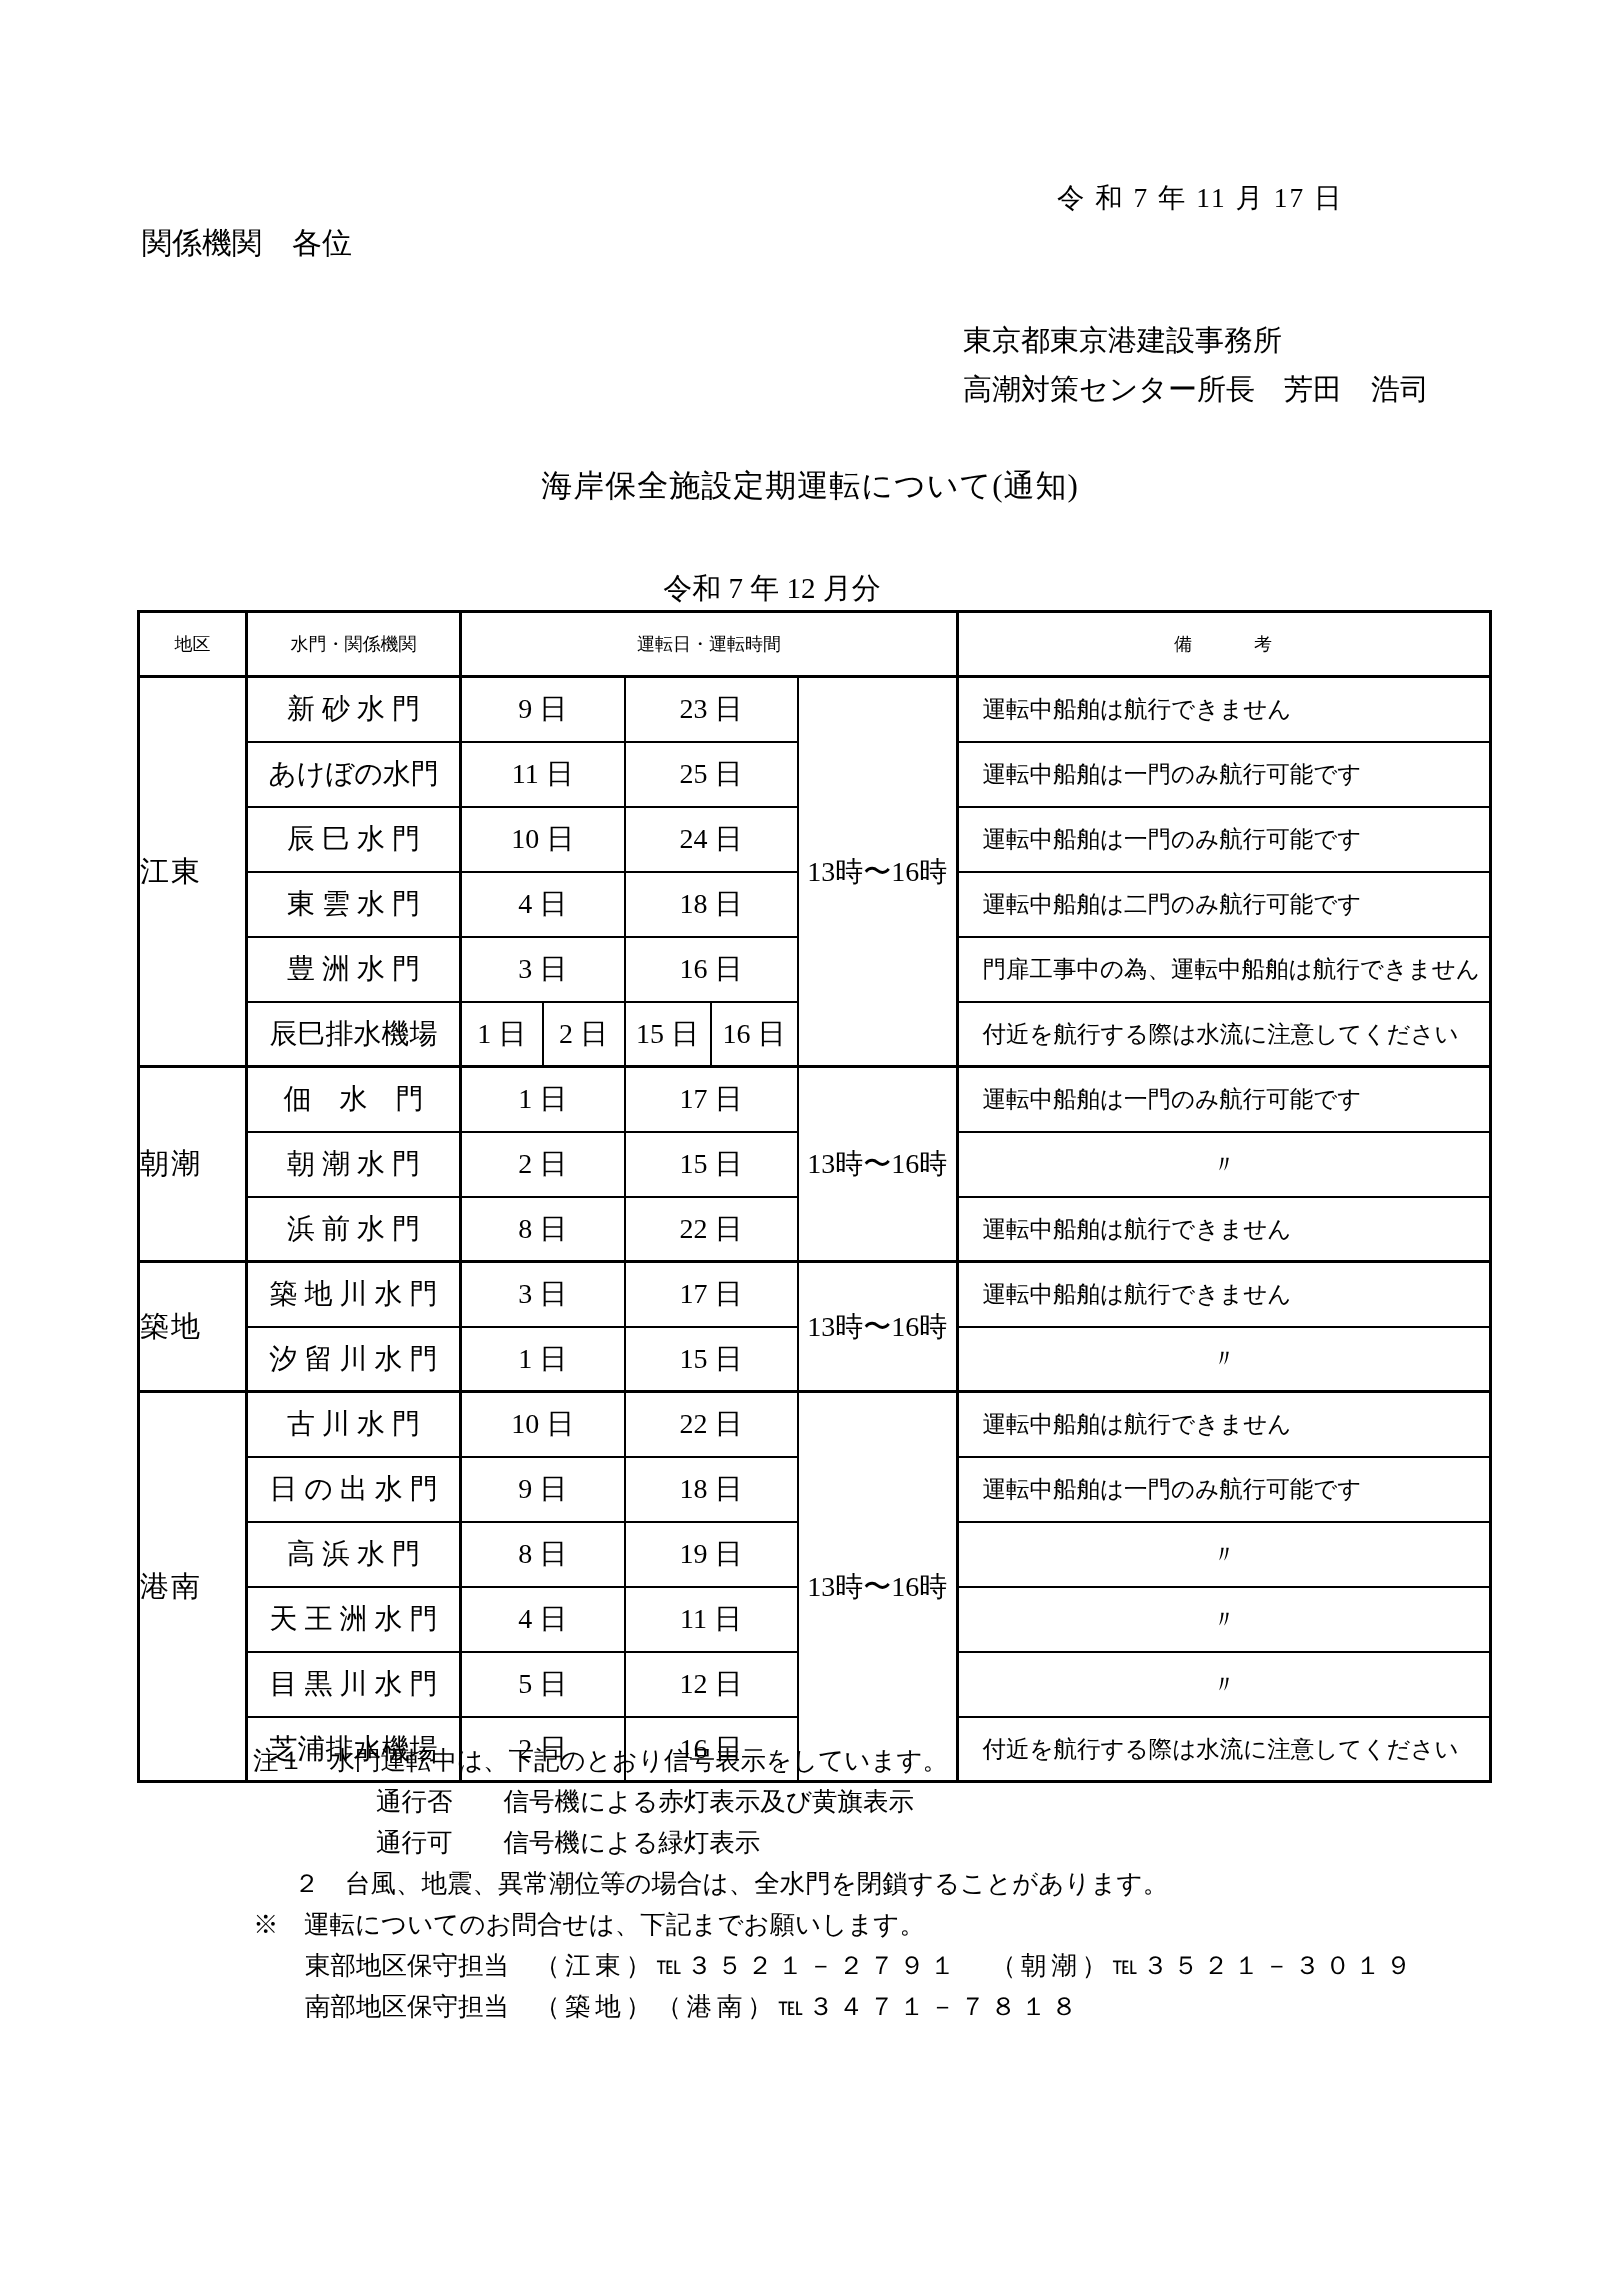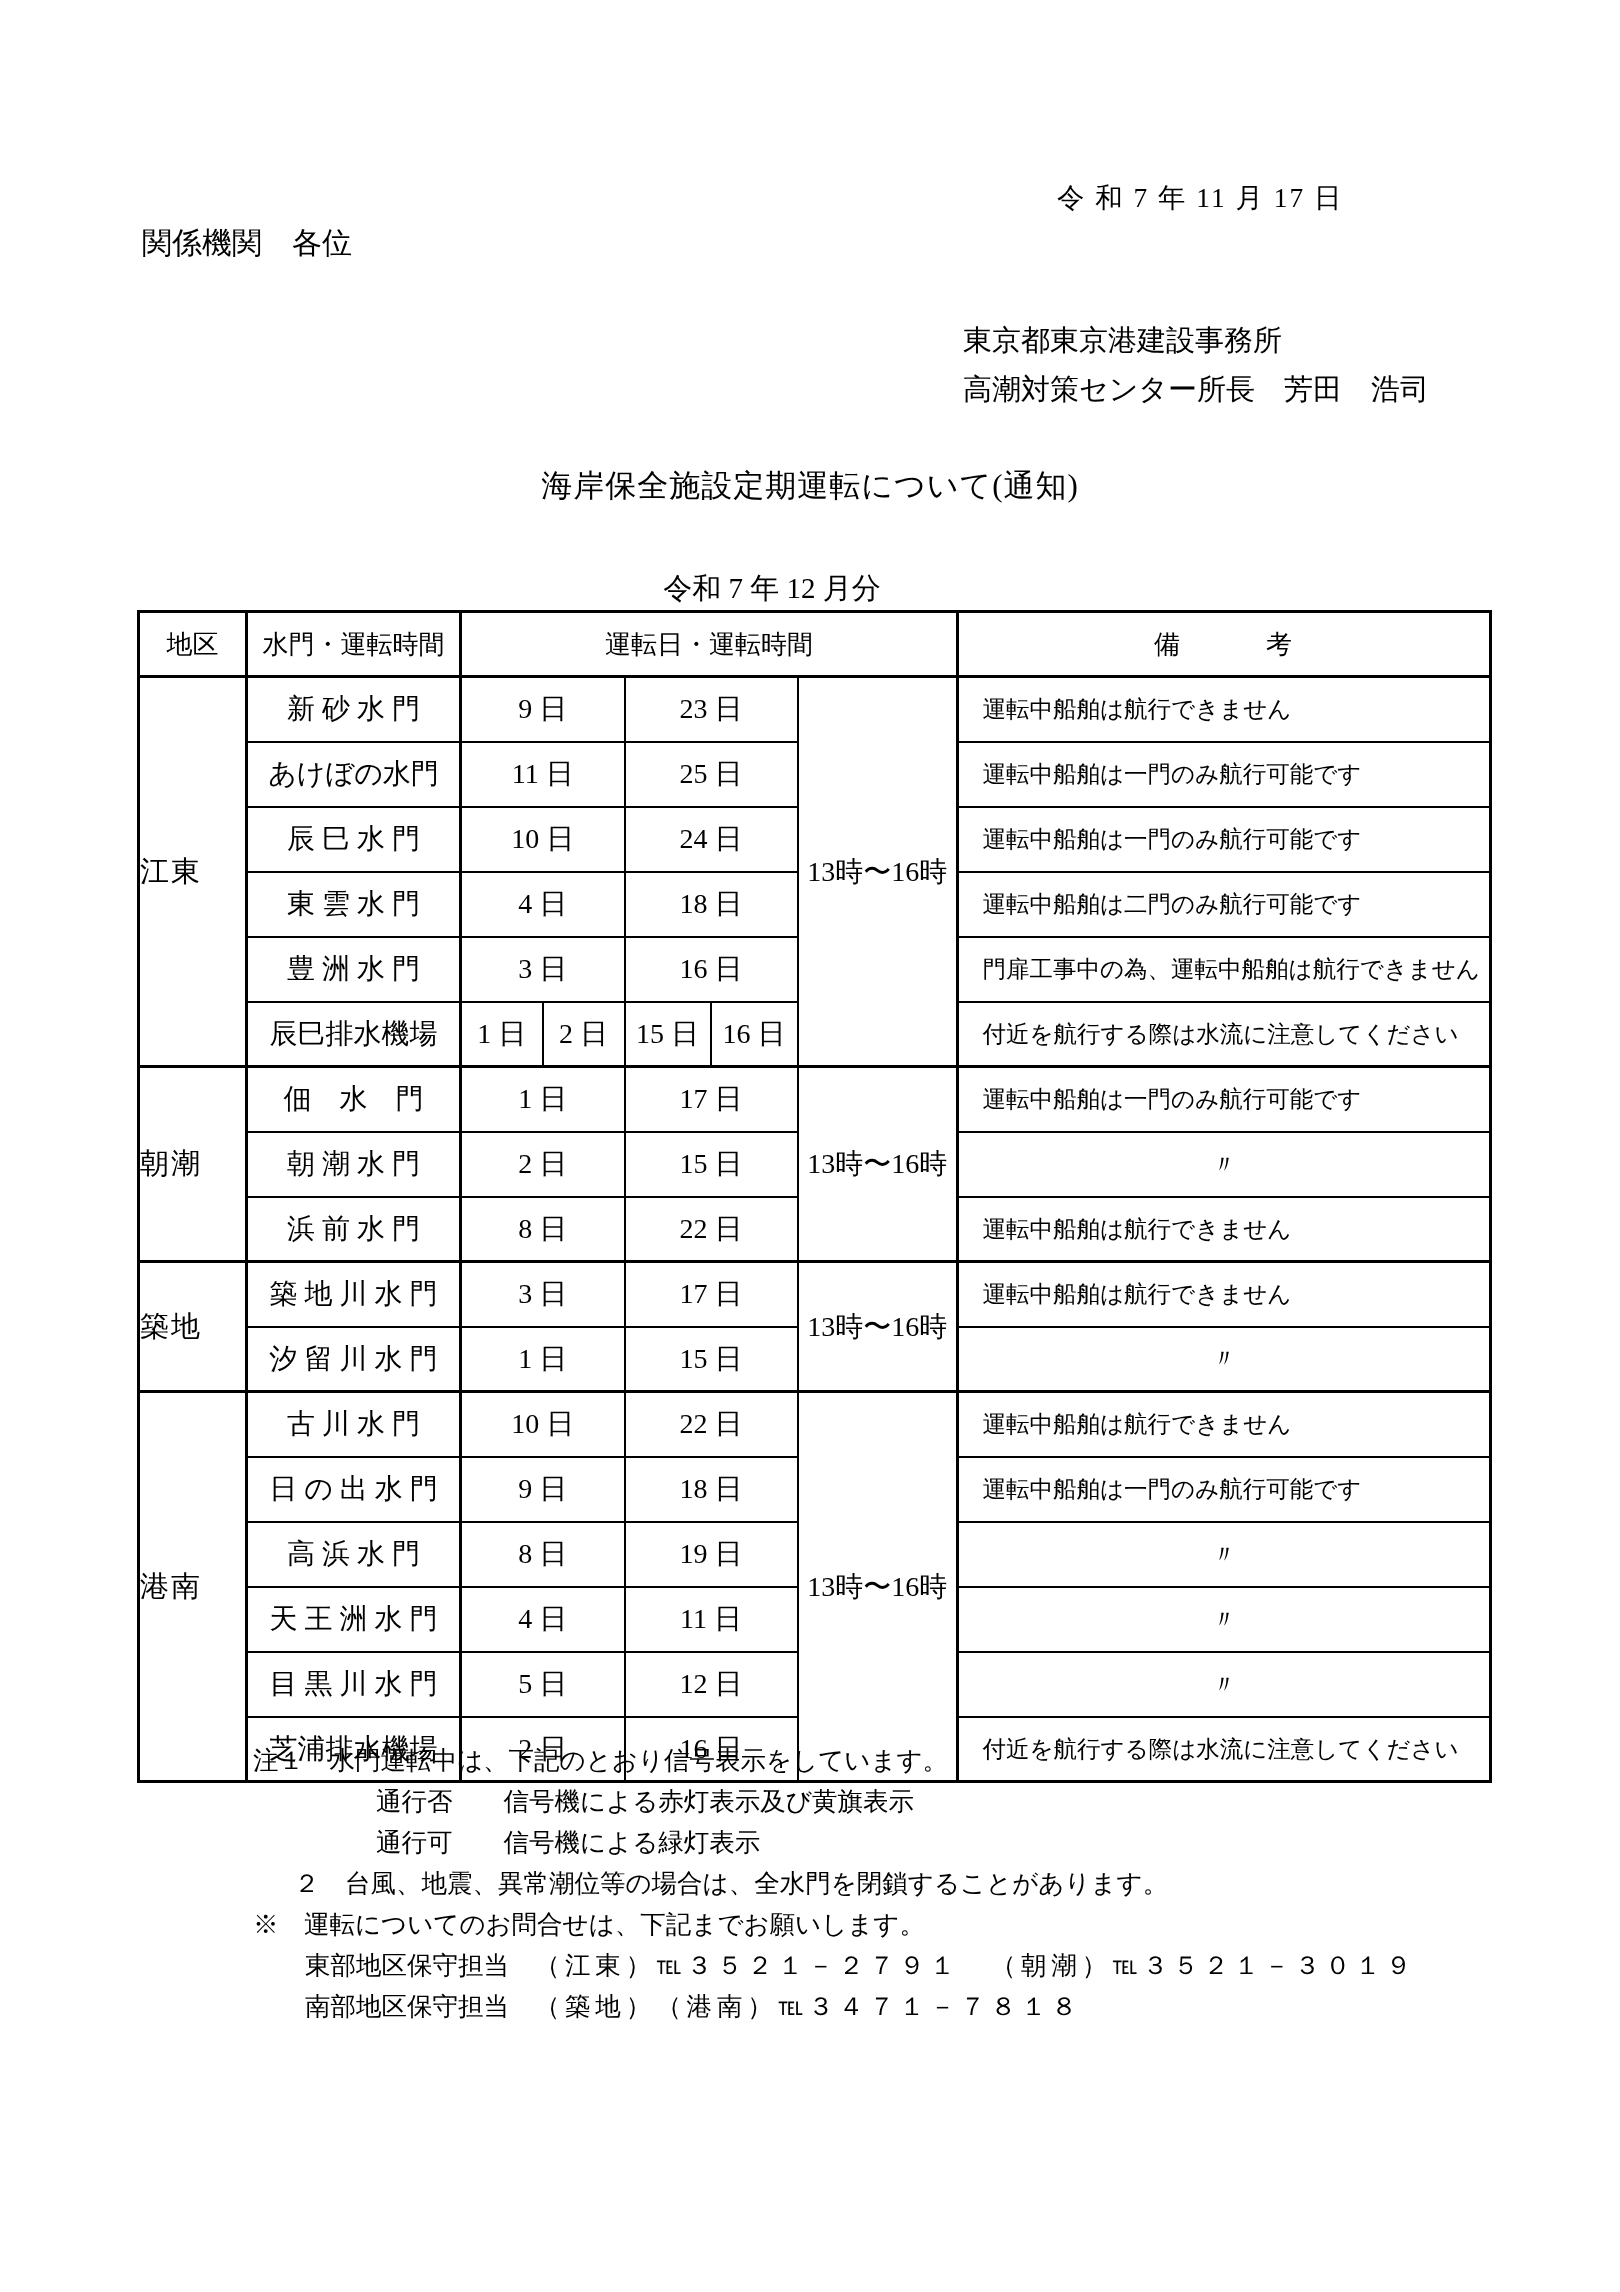--- a/index.html
+++ b/index.html
@@ -13,21 +13,21 @@
   .recipient    { left:142px;  top:223px;  font-size:30px;font-family:Liberation Serif, serif; }
   .sender-org   { left:963px;  top:321px;  font-size:29px; }
   .sender-name  { left:963px;  top:370px;  font-size:29px; }
   .doc-title    { left:0; right:0; top:465px; text-align:center; font-size:31px; letter-spacing:1px; }
   .doc-subtitle { left:0; right:76px; top:569px; text-align:center; font-size:29px; }
 
   .tbl-wrap { position:absolute; left:137px; top:610px; }
   table { border-collapse:collapse; table-layout:fixed; width:1353px; }
   tr { height:65px; }
   th, td { border:2px solid #000; padding:0; overflow:hidden; }
-  th { font-weight:normal; font-size:26px; text-align:center;
+  th { font-weight:normal; font-size:18px; text-align:center;
        border-top-width:3.9px; border-bottom-width:3.9px; }
   .h-district { border-left-width:3.9px; border-right-width:3.9px; }
   .h-facility { border-right-width:3.9px; }
   .h-schedule { border-right-width:3.9px; }
   .h-remarks  { border-right-width:3.9px; letter-spacing:2px; }
 
   td.district { border-left-width:3.9px; border-right-width:3.9px; border-bottom-width:3.9px;
                 text-align:left; font-size:29px; letter-spacing:2px;margin-left:24px; }
   td.facility { border-left-width:3.9px; border-right-width:3.9px;
                 text-align:center; font-size:28px; }
@@ -66,21 +66,21 @@
         <col style="width:82px">
           <col style="width:82px">
         <col style="width:86px">
           <col style="width:87px">
         <col style="width:160px">
           <col style="width:533px">
       </colgroup>
       <thead>
         <tr>
           <th class="h-district">地区</th>
-          <th class="h-facility">水門・運転時間</th>
+          <th class="h-facility">水門・関係機関</th>
           <th class="h-schedule" colspan="5">運転日・運転時間</th>
           <th class="h-remarks">備　　　考</th>
         </tr>
       </thead>
       <tbody>
           <tr>
             <td class="district" rowspan="6">江東</td>
             <td class="facility">新 砂 水 門</td>
             <td class="day" colspan="2">9 日</td>
             <td class="day" colspan="2">23 日</td>

